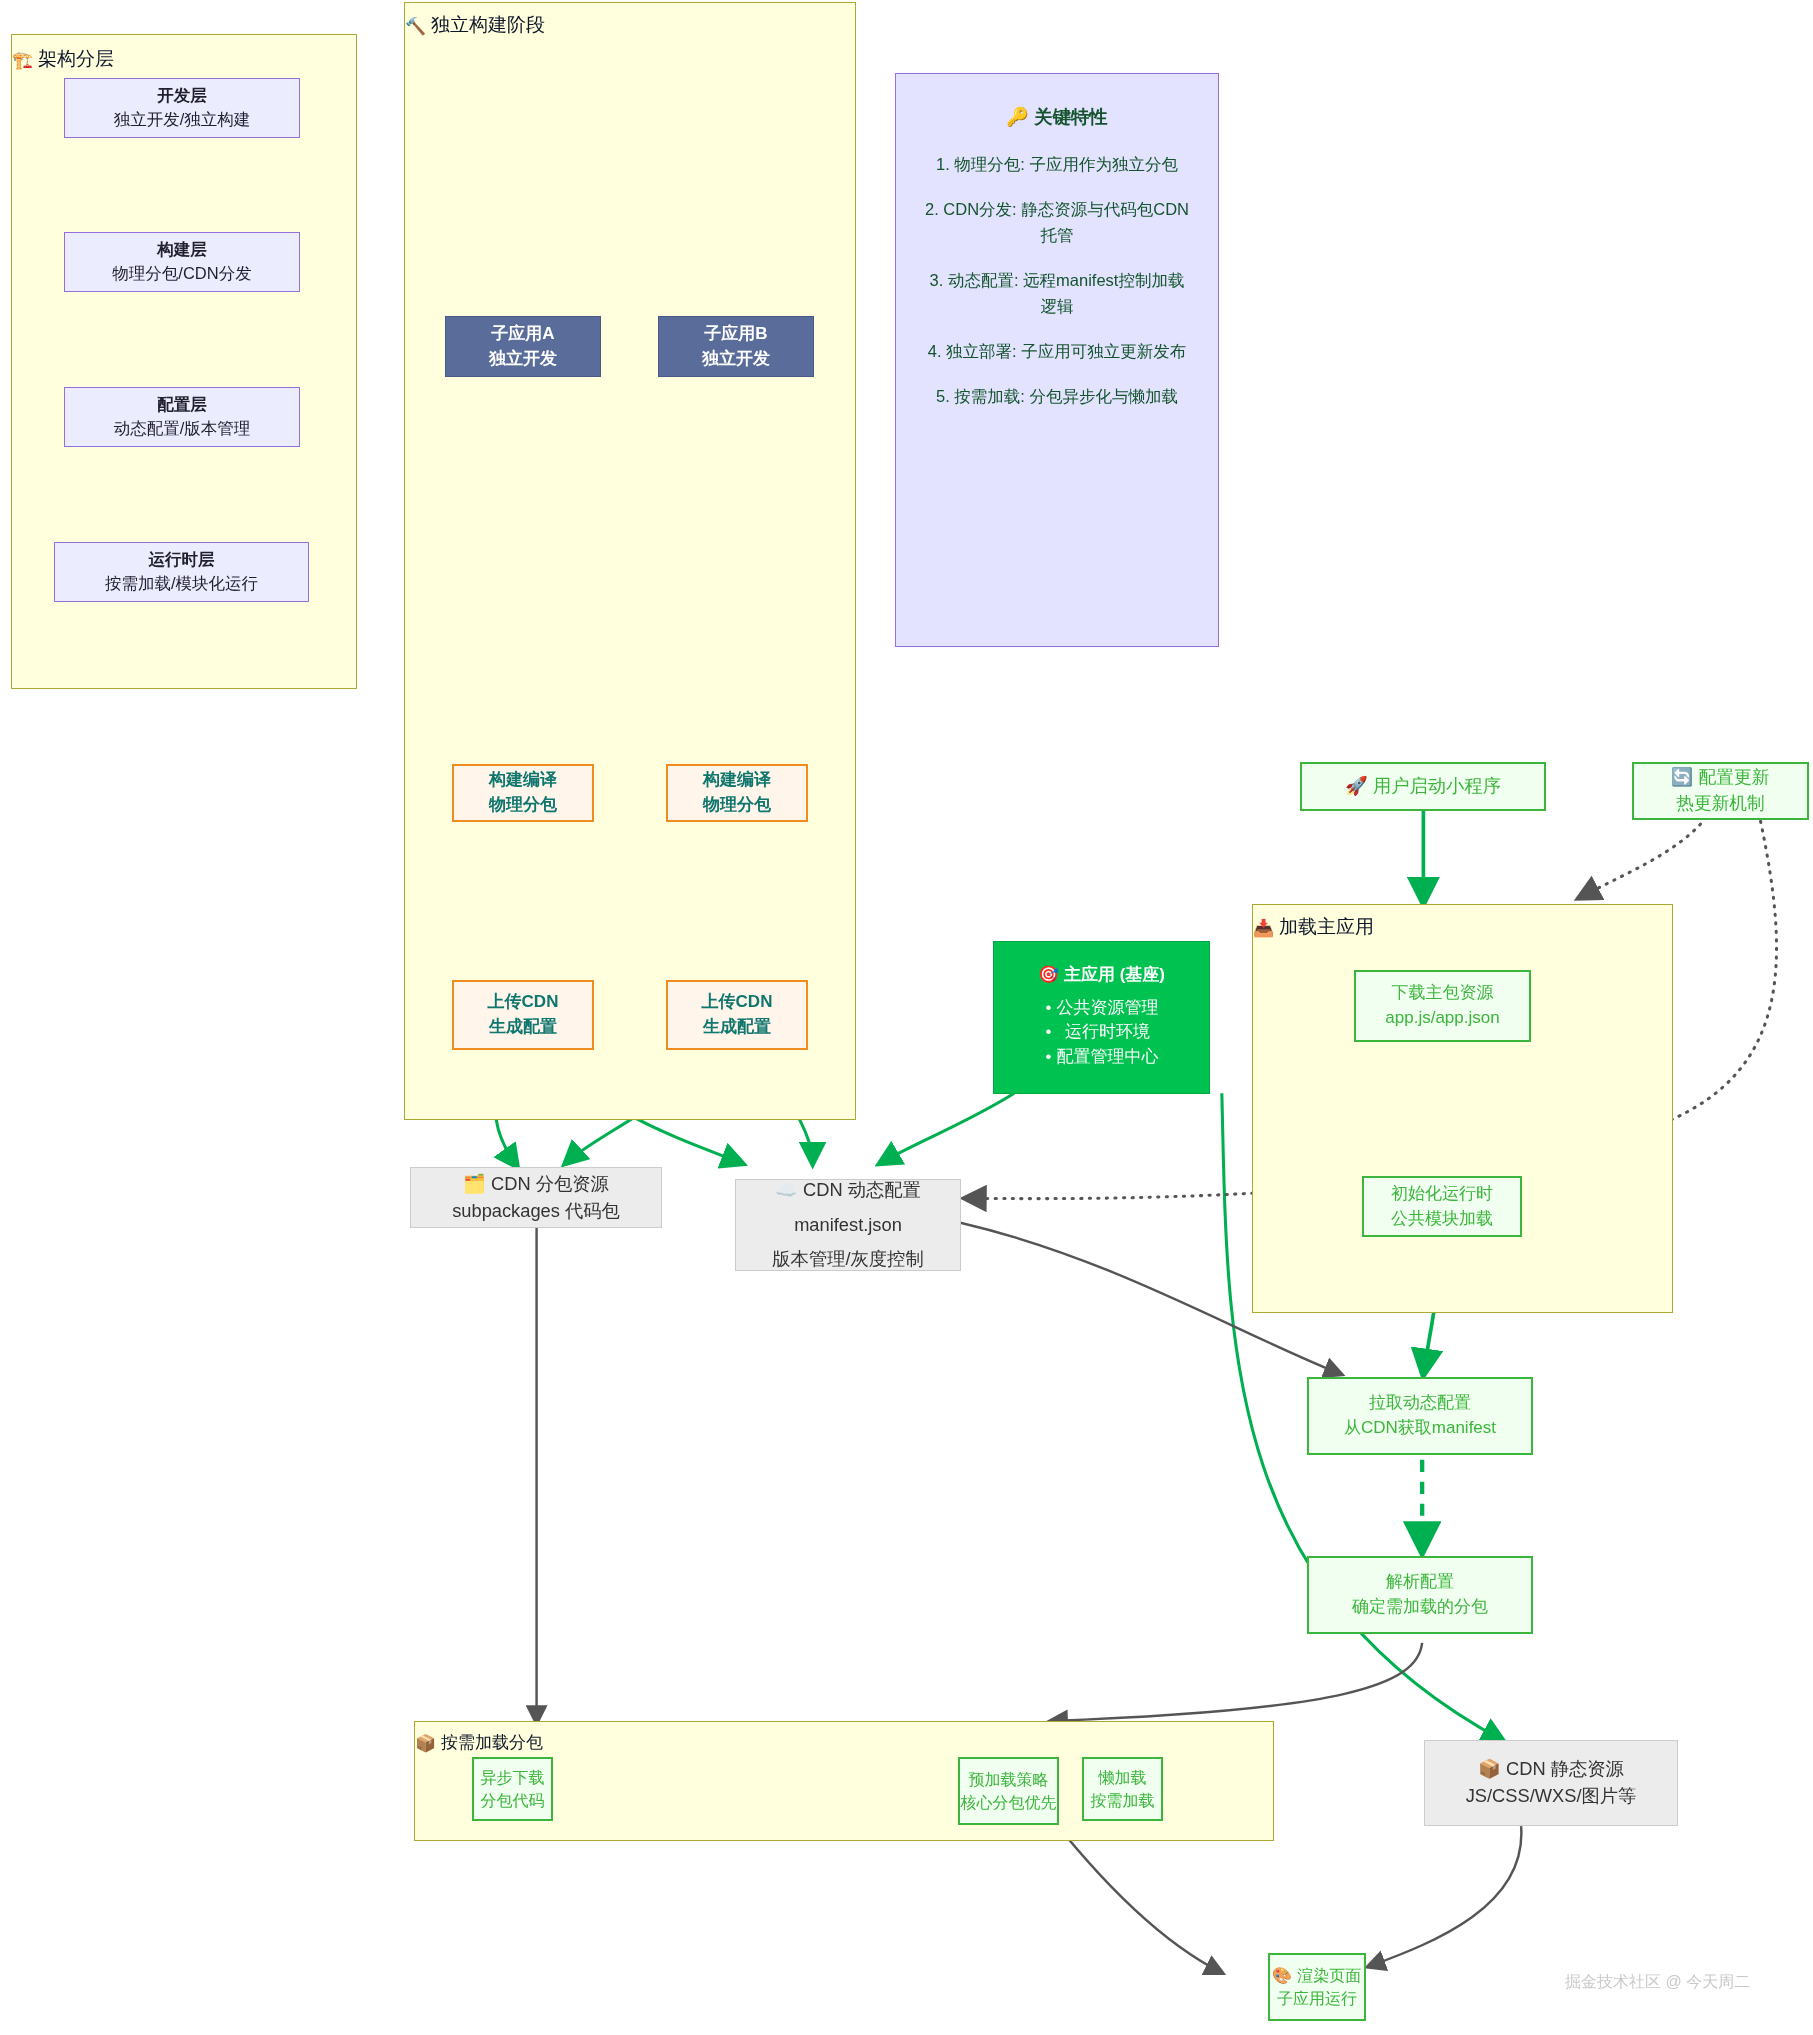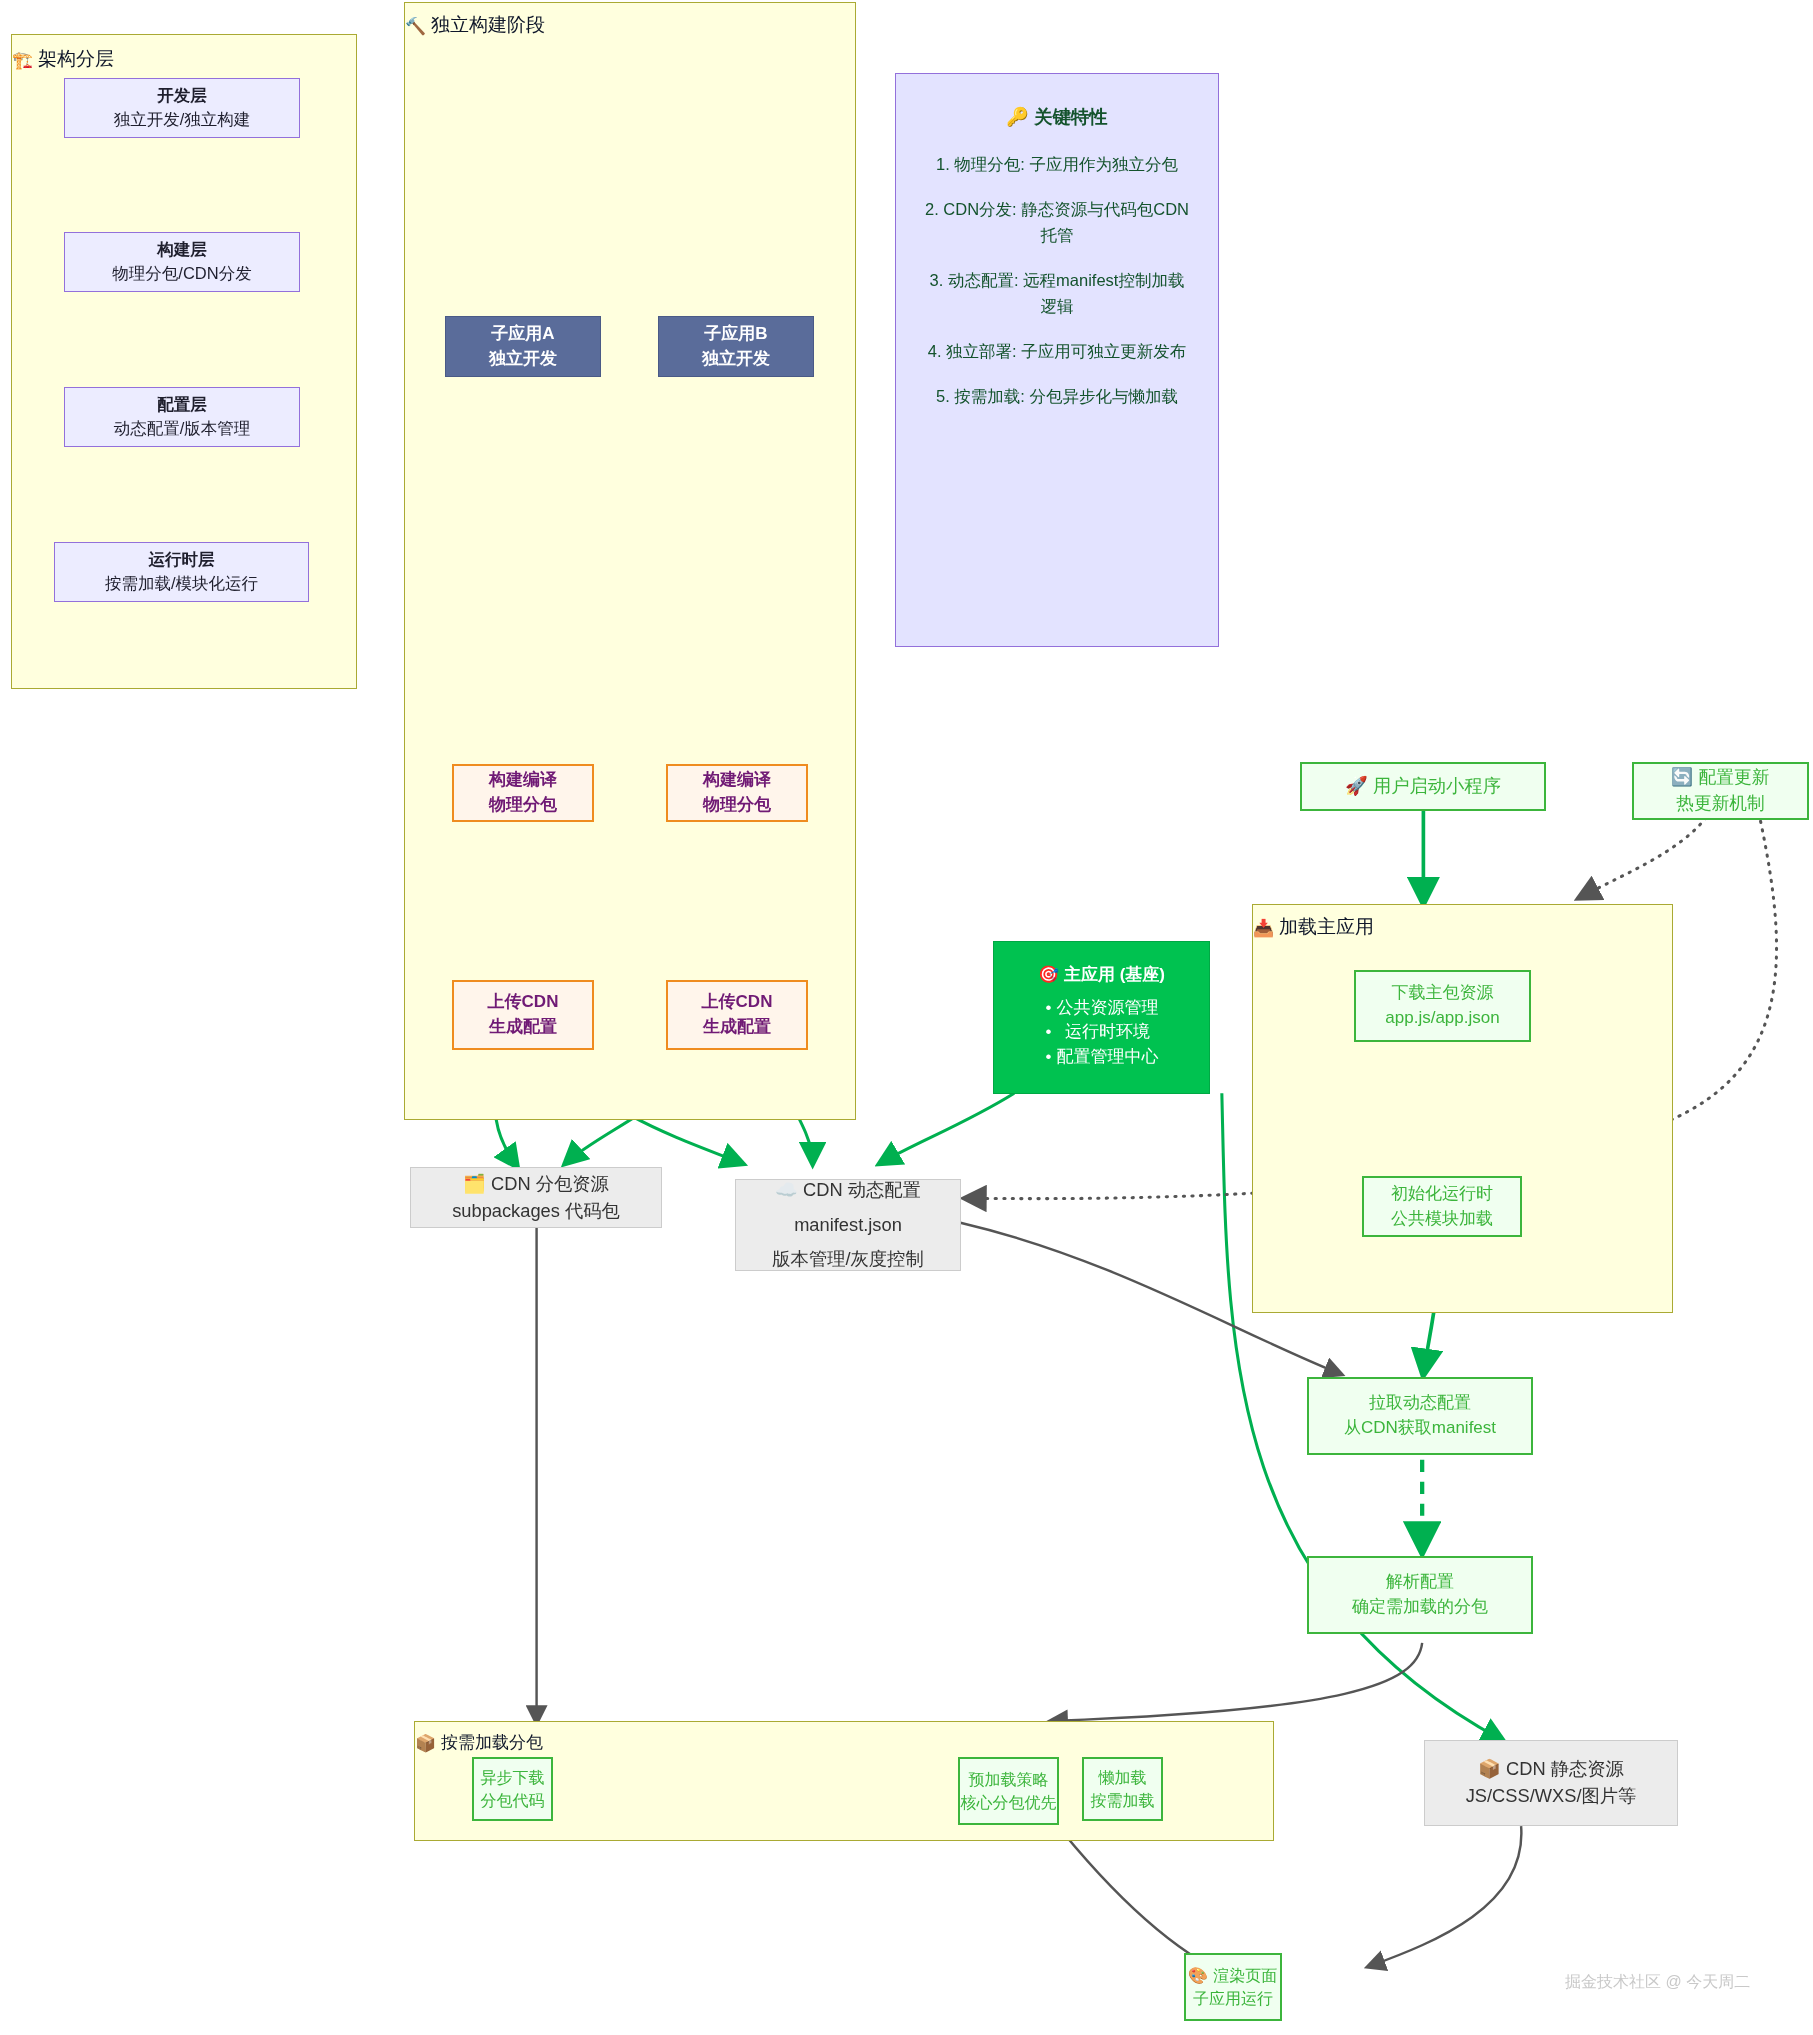--- a/index.html
+++ b/index.html
@@ -10,21 +10,21 @@
   .subgraph{position:absolute;background:#ffffde;border:1.2px solid #aaaa33;box-sizing:border-box;}
   .subgraph-title{position:absolute;left:0;right:0;text-align:left;font-size:19px;color:#0f172a;white-space:nowrap;}
   .sg-ico{font-size:17px;vertical-align:-1.2px;margin-right:4.9px;}
 
   .node{position:absolute;box-sizing:border-box;display:flex;flex-direction:column;
         align-items:center;justify-content:center;text-align:center;line-height:1.45;}
 
   .n-purple{background:#ececff;border:1.2px solid #9370db;color:#1f1f2e;font-size:16.5px;}
   .n-purple .t1{font-weight:bold;}
   .n-blue{background:#5a6c9a;border:1.2px solid #4a5a86;color:#ffffff;font-size:17px;font-weight:bold;}
-  .n-orange{background:#fff5eb;border:2.4px solid #ef8c1f;color:#701a75;font-size:17px;font-weight:bold;}
+  .n-orange{background:#fff5eb;border:2.4px solid #ef8c1f;color:#0f766e;font-size:17px;font-weight:bold;}
   .n-green{background:#f0fff0;border:2.4px solid #3cb53c;color:#3cb53c;font-size:17px;}
   .n-greenfill{background:#00c250;border:1.8px solid #00a844;color:#ffffff;font-size:17px;}
   .n-gray{background:#ececec;border:1.2px solid #cccccc;color:#333333;font-size:18.3px;}
 
   .keybox{position:absolute;background:#e3e3ff;border:1.8px solid #9370db;box-sizing:border-box;
           color:#14532d;font-size:16.5px;line-height:1.55;}
   .keybox .kb-title{text-align:center;font-weight:bold;font-size:18.3px;margin:29px 0 21px 0;}
   .keybox .kb-item{text-align:center;padding:0 27px;margin-bottom:19.5px;}
 
   .bullets{margin:3px;padding:0;list-style:none;}
@@ -245,21 +245,21 @@
   </div>
   <div class="node n-green" style="left:958px;top:1757px;width:101px;height:68px;font-size:16px;">
     <div>预加载策略</div>
     <div>核心分包优先</div>
   </div>
   <div class="node n-green" style="left:1082px;top:1757px;width:81px;height:64px;font-size:16px;">
     <div>懒加载</div>
     <div>按需加载</div>
   </div>
 
-  <div class="node n-green" style="left:1184px;top:1953px;width:98px;height:68px;font-size:16px;">
+  <div class="node n-green" style="left:1268px;top:1953px;width:98px;height:68px;font-size:16px;">
     <div>
       <span class="emoji">🎨</span>
       <span>渲染页面</span>
     </div>
     <div>子应用运行</div>
   </div>
 
   <div class="watermark" style="left:1565px;top:1972px;">掘金技术社区 @ 今天周二</div>
 
 </div>

